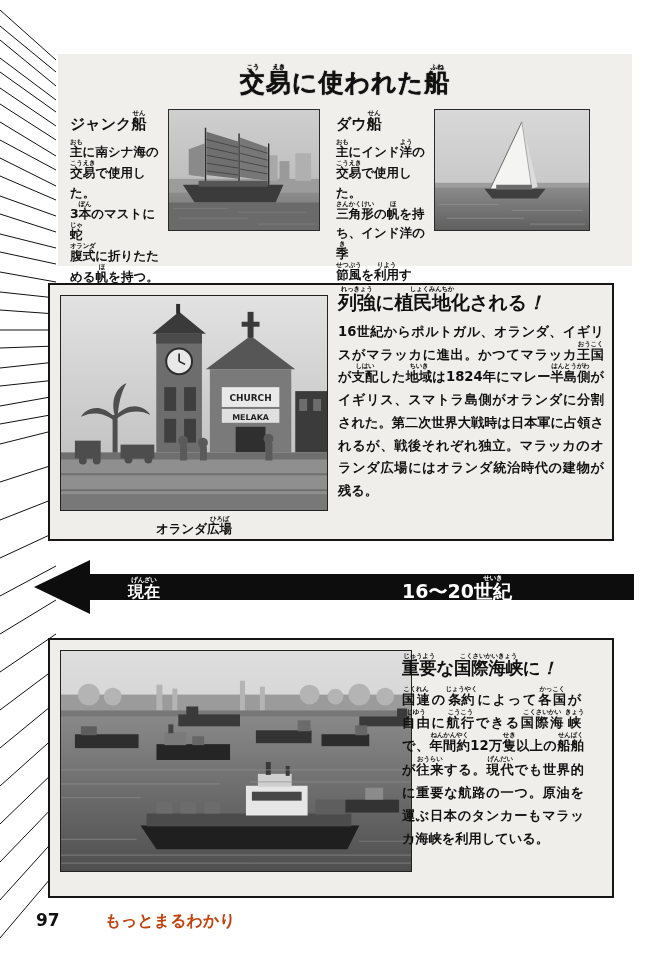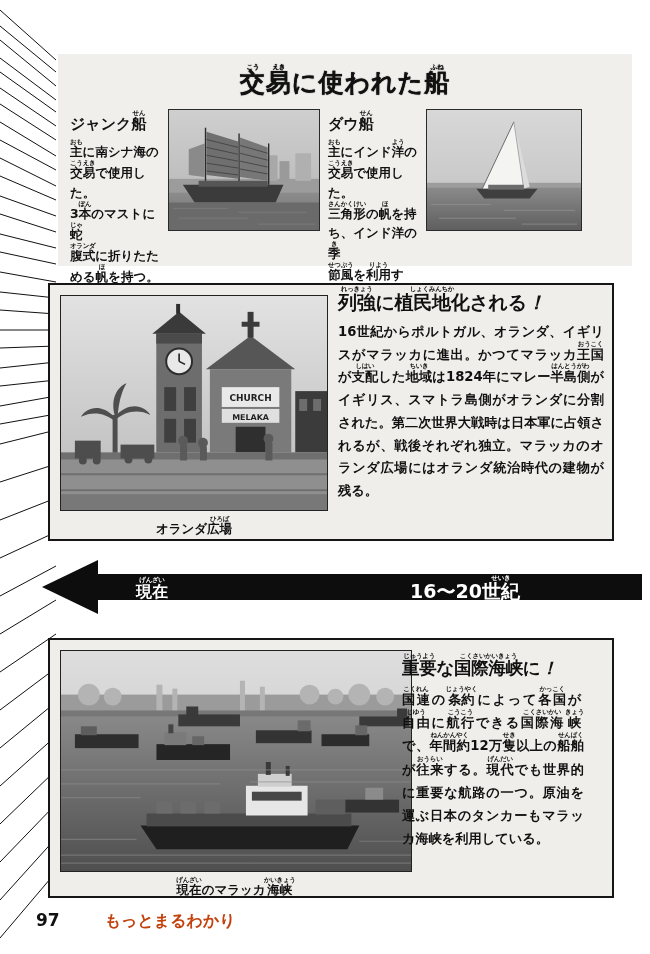--- a/index.html
+++ b/index.html
@@ -52,21 +52,21 @@
     font-size: 25px;
     font-weight: 900;
     letter-spacing: 1px;
     color: #111;
     padding-top: 12px;
     text-shadow: 0 0 1px #000;
   }
   .ship-cols {
     display: flex;
     padding: 10px 20px 0 12px;
-    gap: 8px;
+    gap: 16px;
   }
   .ship-col { display: flex; gap: 6px; }
   .ship-text {
     width: 92px;
     font-size: 12.5px;
     line-height: 1.55;
     font-weight: 700;
     color: #111;
   }
   .ship-head {
@@ -127,21 +127,21 @@
     font-size: 13.2px;
     line-height: 1.72;
     font-weight: 700;
     color: #111;
     text-align: justify;
   }
 
   
   #arrow-band {
     position: absolute;
-    left: 42px; top: 560px;
+    left: 34px; top: 560px;
     width: 600px; height: 54px;
   }
   #arrow-band svg { display: block; }
   #era-now {
     position: absolute;
     left: 94px; top: 16px;
     font-size: 16px;
     font-weight: 900;
     color: #fff;
   }
@@ -567,23 +567,20 @@
             <path d="M0 134 H160"></path>
             <path d="M190 132 H352"></path>
           <path d="M0 148 H80"></path>
             <path d="M0 206 H352"></path>
             <path d="M0 214 H352"></path>
           <path d="M0 190 H76"></path>
             <path d="M300 192 H352"></path>
         </g>
       </svg>
     </div>
-    <div id="bot-caption">
-      <ruby>現在<rt>げんざい</rt></ruby>のマラッカ<ruby>海峡<rt>かいきょう</rt></ruby>
-    </div>
 
     <div id="bot-text">
       <div class="section-head">
         <ruby>重要<rt>じゅうよう</rt></ruby>な<ruby>国際海峡<rt>こくさいかいきょう</rt></ruby>に<span class="excl">！</span>
       </div>
       <div class="body-text">
         <ruby>国連<rt>こくれん</rt></ruby>の<ruby>条約<rt>じょうやく</rt></ruby>によって<ruby>各国<rt>かっこく</rt></ruby>が<ruby>自由<rt>じゆう</rt></ruby>に<ruby>航行<rt>こうこう</rt></ruby>できる<ruby>国際海<rt>こくさいかい</rt></ruby><ruby>峡<rt>きょう</rt></ruby>で、<ruby>年間約<rt>ねんかんやく</rt></ruby>12万<ruby>隻<rt>せき</rt></ruby>以上の<ruby>船舶<rt>せんぱく</rt></ruby>が<ruby>往来<rt>おうらい</rt></ruby>する。<ruby>現代<rt>げんだい</rt></ruby>でも世界的に重要な航路の一つ。原油を運ぶ日本のタンカーもマラッカ海峡を利用している。
       </div>
     </div>
   </div>

